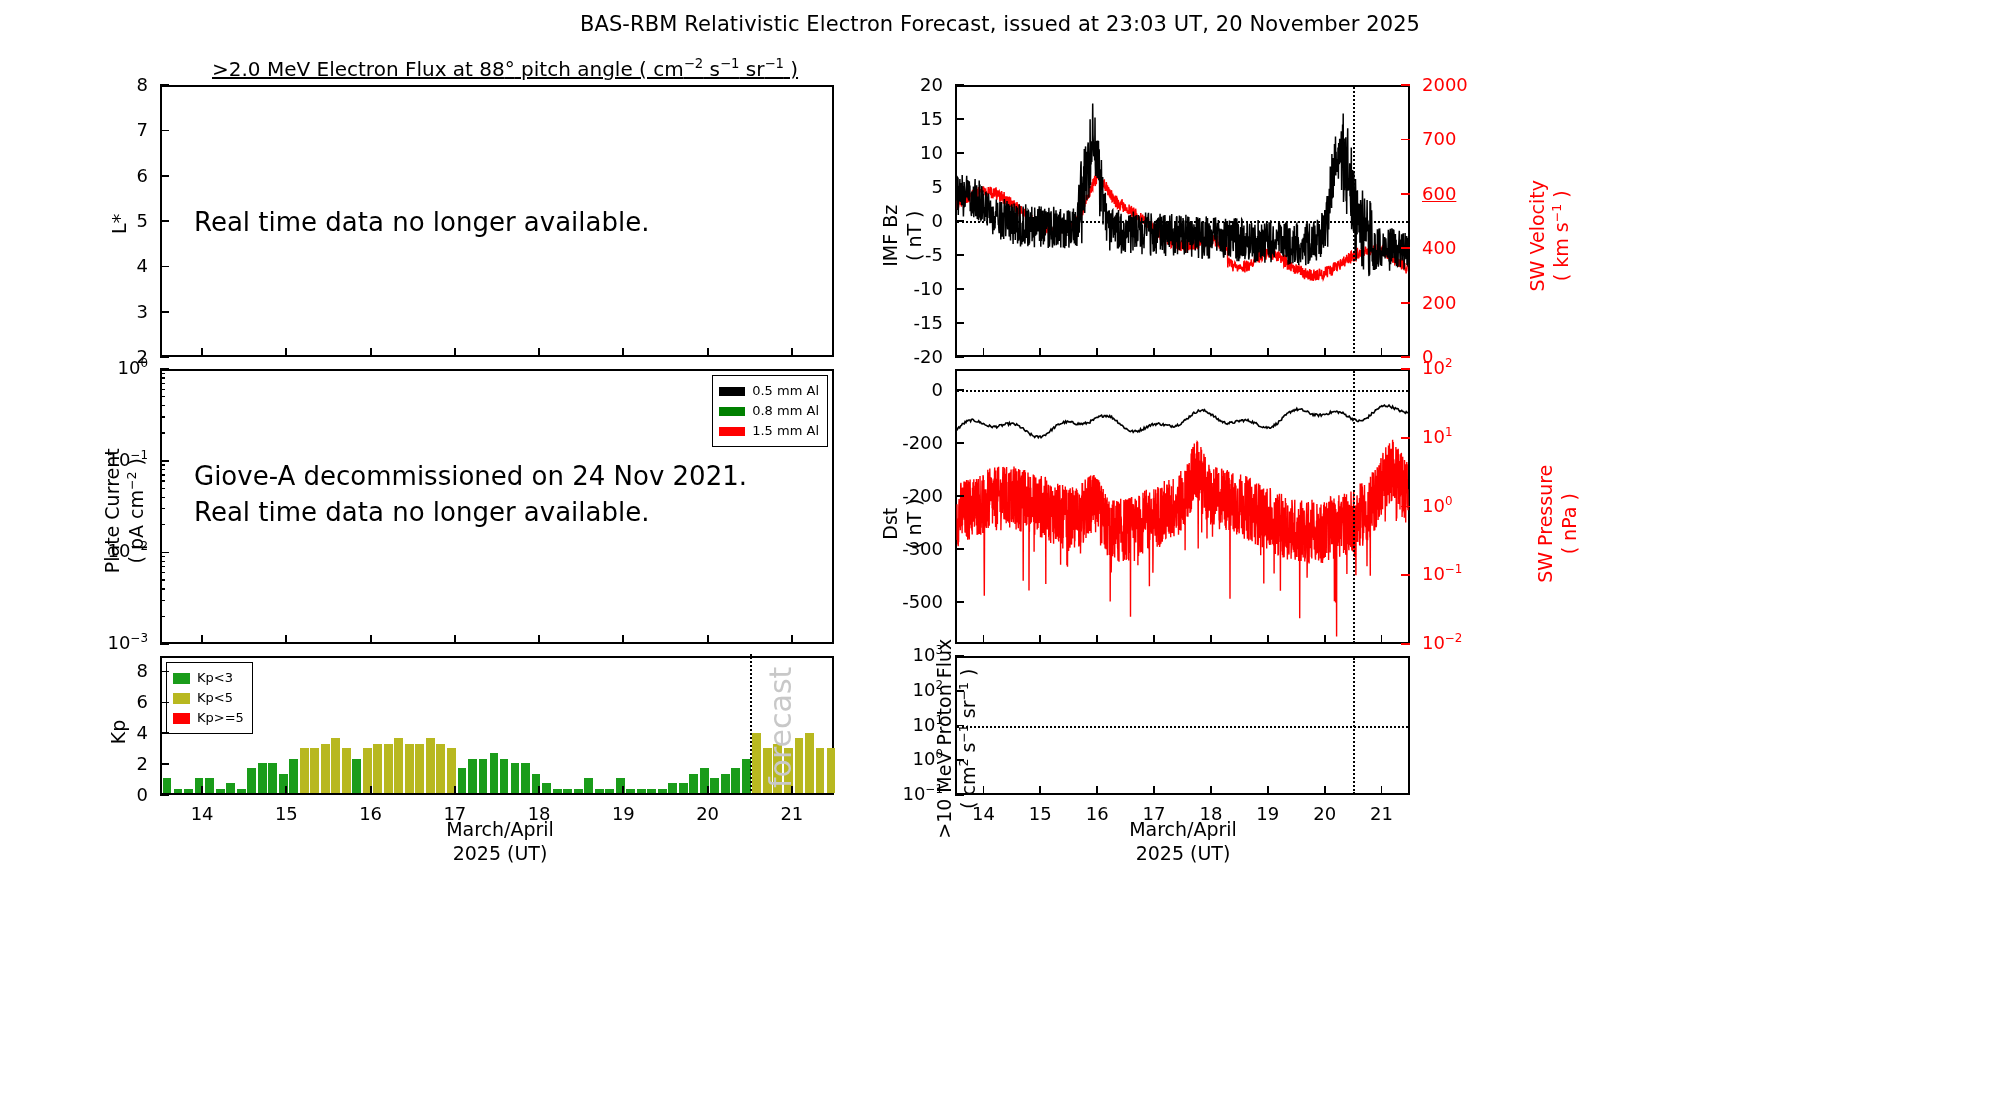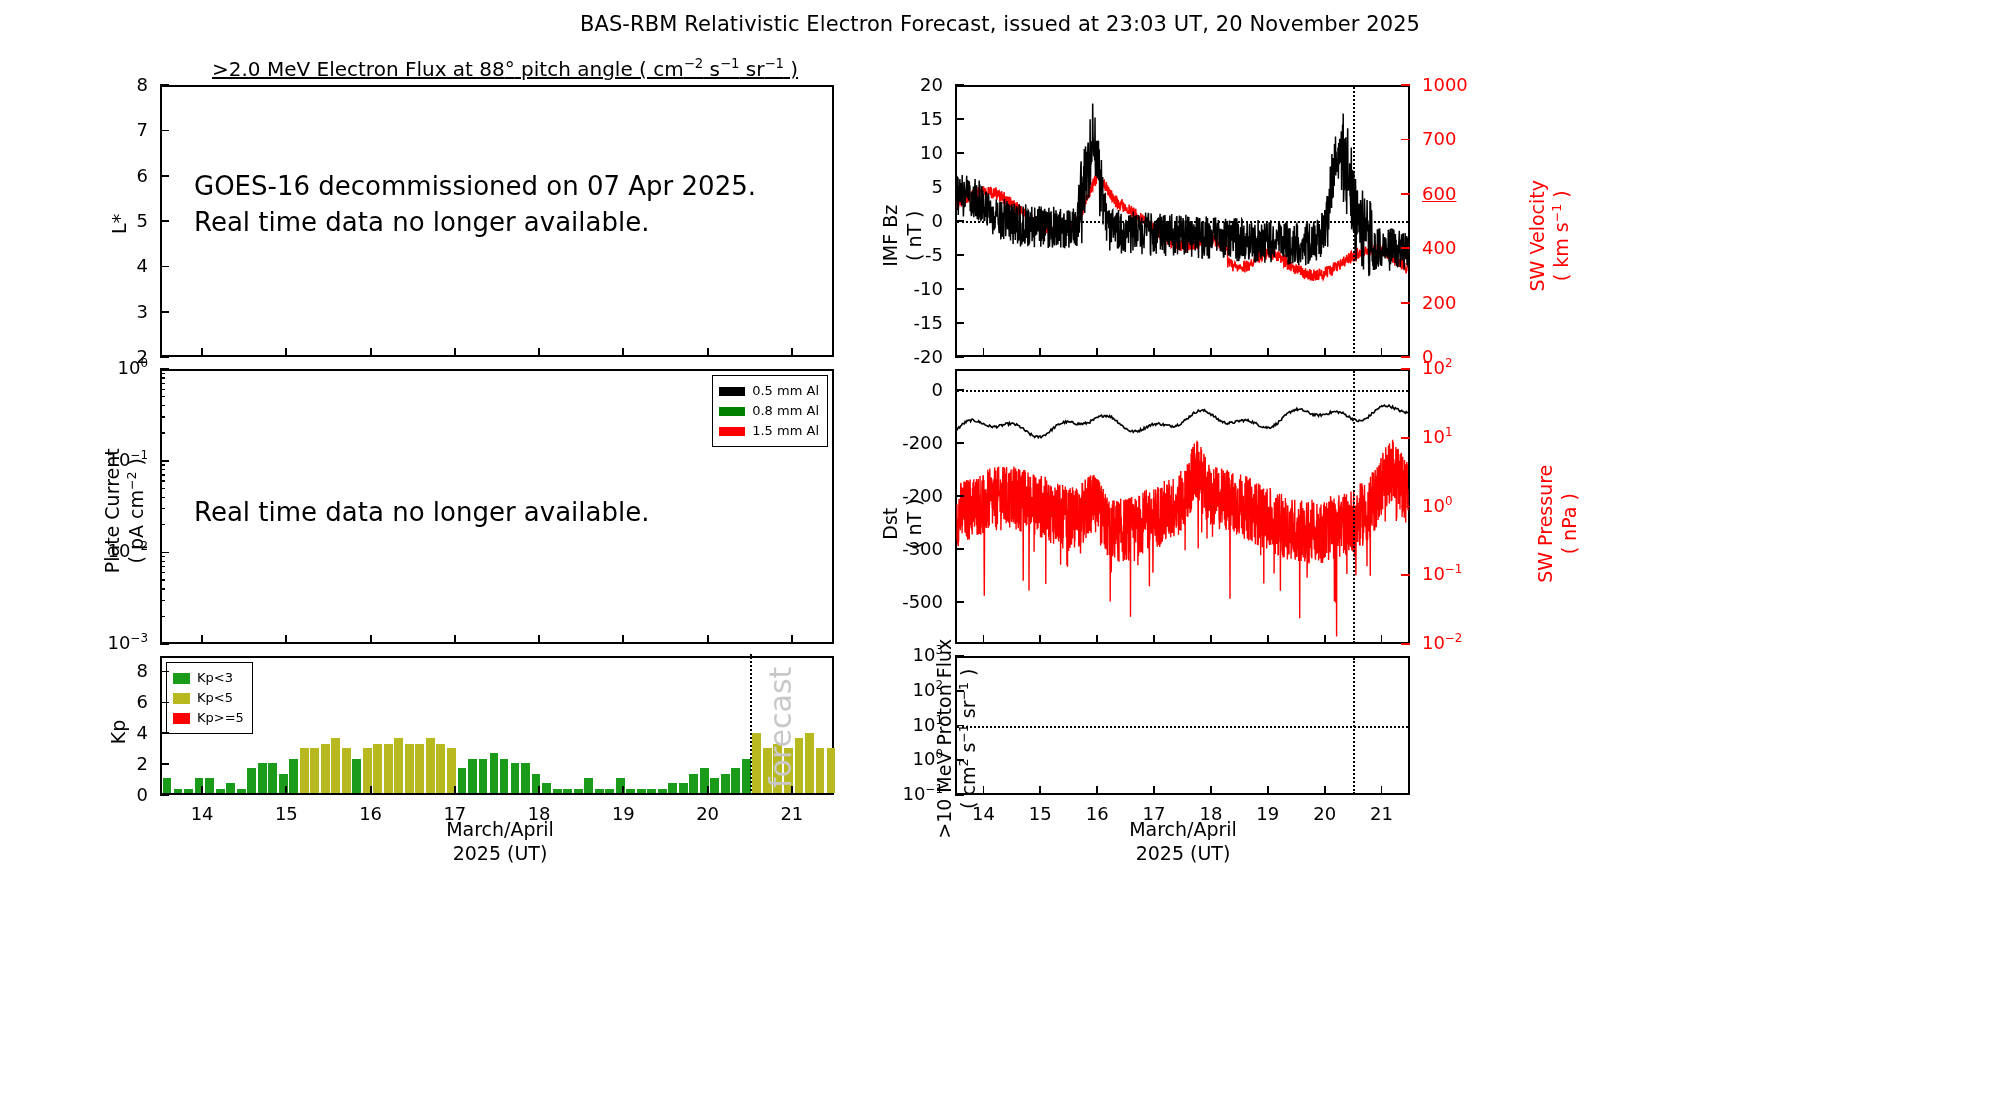--- a/index.html
+++ b/index.html
@@ -31,26 +31,26 @@
   sup{font-size:.66em;vertical-align:super;line-height:0;}
 </style>
 </head>
 <body>
 
 <div class="title">BAS-RBM Relativistic Electron Forecast, issued at 23:03 UT, 20 November 2025</div>
 
 <div class="subt" style="left:212px;top:57px;text-decoration:underline;"><span>&gt;2.0 MeV Electron Flux at 88</span><span>°</span><span> pitch angle ( cm</span><sup>−2</sup><span> s</span><sup>−1</sup><span> sr</span><sup>−1</sup><span> )</span></div>
 
 <div class="panel" id="p1" style="left:160px;top:85px;width:674px;height:272px;">
-  <div class="msg" style="left:32px;top:82px;"><span>GOES-16 decommissioned on 07 Apr 2025.</span><br><span>Real time data no longer available.</span></div>
+  <div class="msg" style="left:32px;top:82px;"><br><span>Real time data no longer available.</span></div>
 </div>
 <div class="ylab" style="left:100px;top:212px;width:40px;transform:rotate(-90deg);">L*</div>
 
 <div class="panel" id="p2" style="left:160px;top:369px;width:674px;height:275px;">
-  <div class="msg" style="left:32px;top:88px;"><br><span>Real time data no longer available.</span></div>
+  <div class="msg" style="left:32px;top:88px;"><span>Giove-A decommissioned on 24 Nov 2021.</span><br><span>Real time data no longer available.</span></div>
   <div class="lgd" style="right:4px;top:4px;">
     <div class="lgrow">
         <span class="sw" style="background:#000"></span>
         <span>0.5 mm Al</span>
       </div>
     <div class="lgrow">
         <span class="sw" style="background:#008000"></span>
         <span>0.8 mm Al</span>
       </div>
     <div class="lgrow">
@@ -283,21 +283,21 @@
     <div class="tickl tickR" style="left:1422px;top:346px;">0</div>
     <div class="tkR" style="left:1401px;top:301.8px;width:9px;height:1.8px;"></div>
     <div class="tickl tickR" style="left:1422px;top:291.6px;">200</div>
     <div class="tkR" style="left:1401px;top:247.39999999999998px;width:9px;height:1.8px;"></div>
     <div class="tickl tickR" style="left:1422px;top:237.2px;">400</div>
     <div class="tkR" style="left:1401px;top:193px;width:9px;height:1.8px;"></div>
     <div class="tickl tickR" style="left:1422px;top:182.8px;text-decoration:underline;">600</div>
     <div class="tkR" style="left:1401px;top:138.59999999999997px;width:9px;height:1.8px;"></div>
     <div class="tickl tickR" style="left:1422px;top:128.39999999999998px;">700</div>
     <div class="tkR" style="left:1401px;top:84.2px;width:9px;height:1.8px;"></div>
-    <div class="tickl tickR" style="left:1422px;top:74px;">1000</div>
+    <div class="tickl tickR" style="left:1422px;top:74px;">2000</div>
     <div class="tk" style="left:982.5375px;top:348px;width:1.8px;height:9px;"></div>
     <div class="tk" style="left:1039.4125px;top:348px;width:1.8px;height:9px;"></div>
     <div class="tk" style="left:1096.2875px;top:348px;width:1.8px;height:9px;"></div>
     <div class="tk" style="left:1153.1625px;top:348px;width:1.8px;height:9px;"></div>
     <div class="tk" style="left:1210.0375px;top:348px;width:1.8px;height:9px;"></div>
     <div class="tk" style="left:1266.9125px;top:348px;width:1.8px;height:9px;"></div>
     <div class="tk" style="left:1323.7875px;top:348px;width:1.8px;height:9px;"></div>
     <div class="tk" style="left:1380.6625px;top:348px;width:1.8px;height:9px;"></div>
     <div class="doth" style="left:957px;top:221px;width:451px;"></div>
     <div class="dotv" style="left:1353.125px;top:87px;height:270px;"></div>

